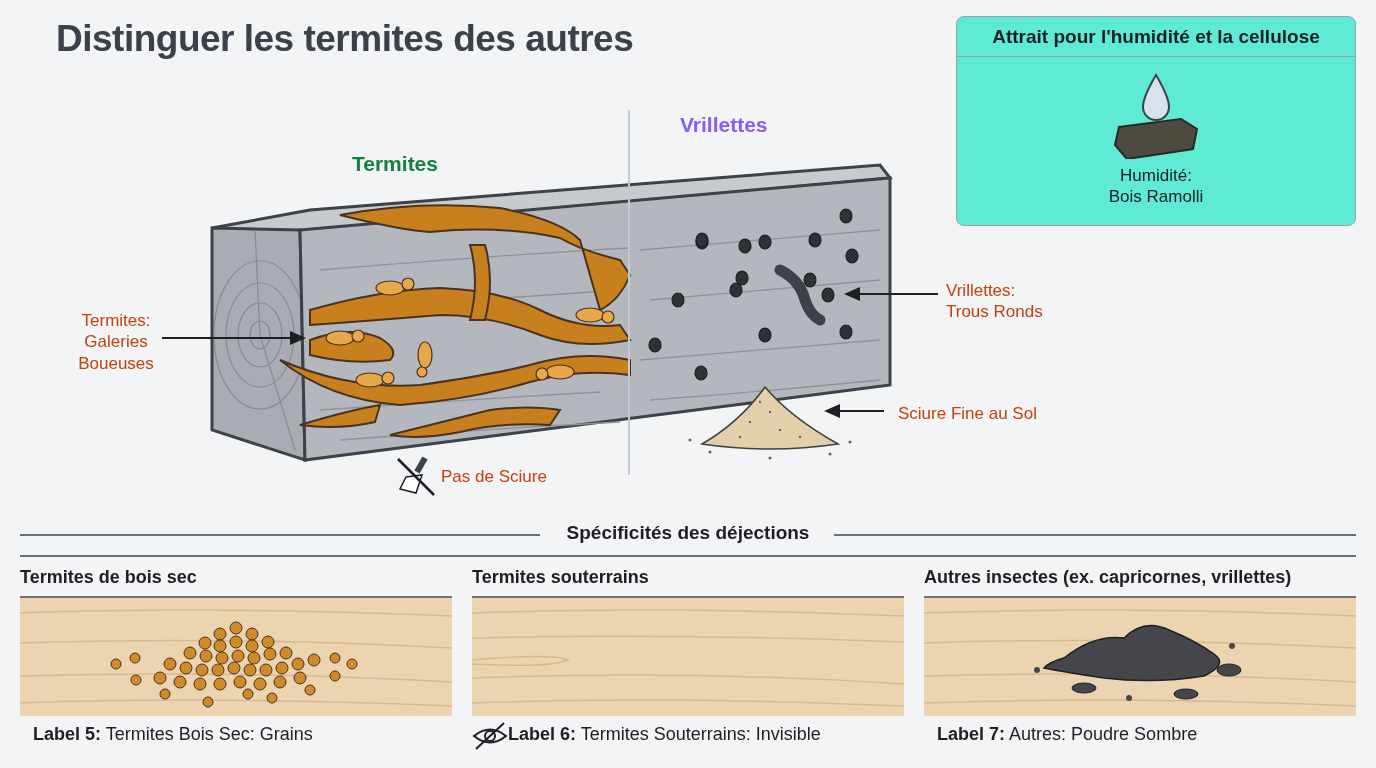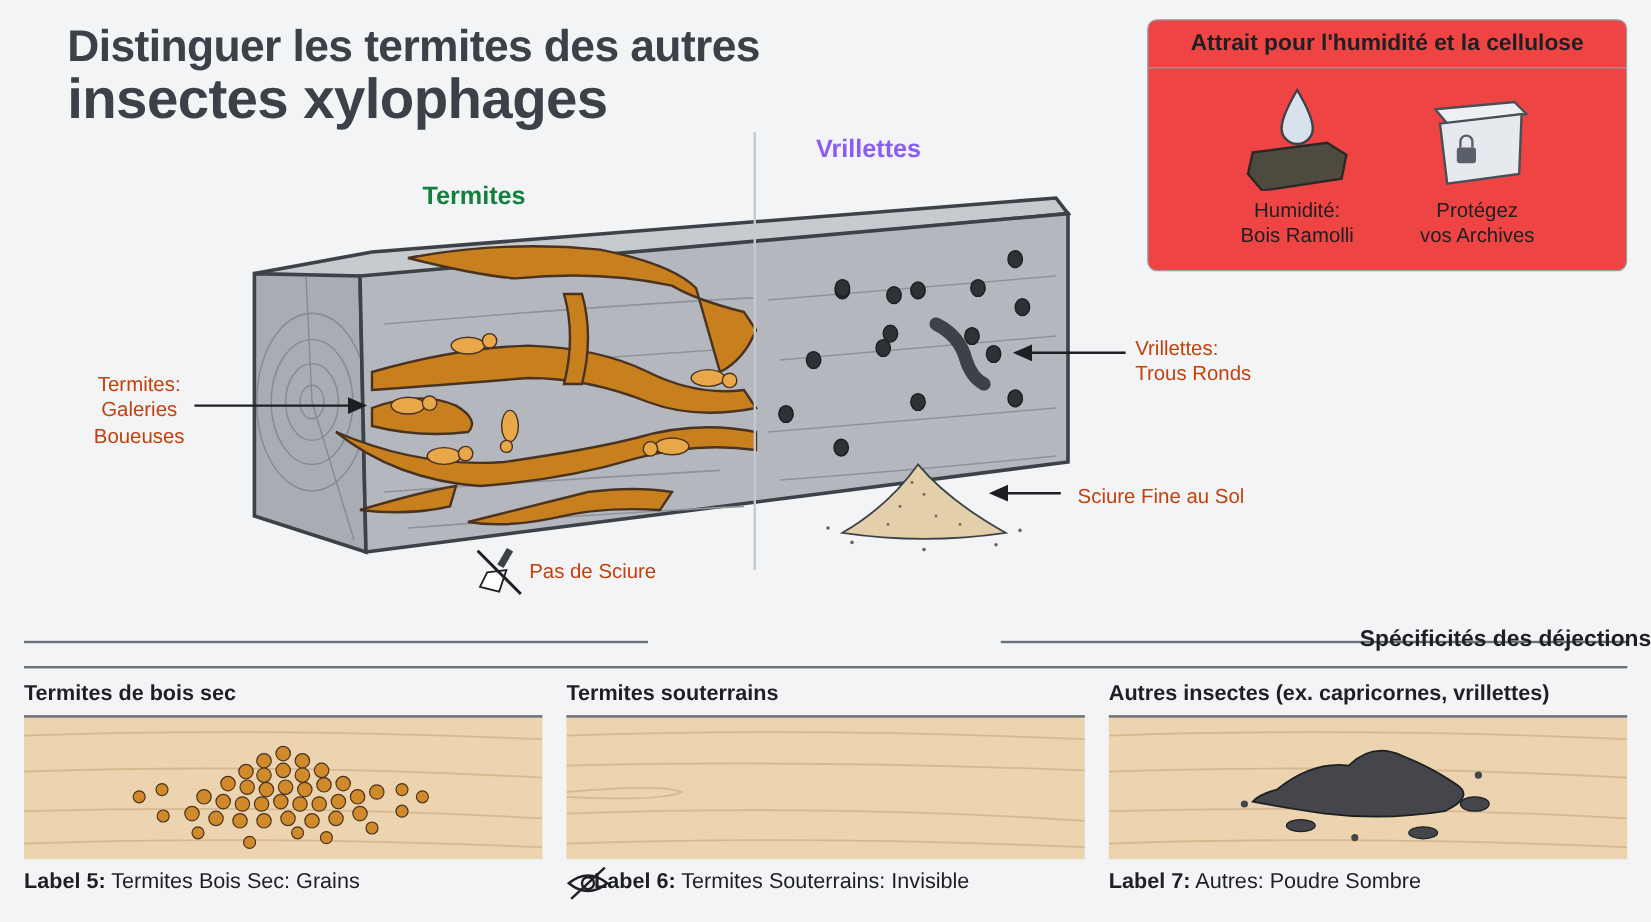--- a/index.html
+++ b/index.html
@@ -7,38 +7,37 @@
   body { background: #f2f4f6; font-family: "Liberation Sans", sans-serif; color: #1d1f22; position: relative; }
   .abs { position: absolute; }
   .title { left: 28px; top: 20px; color: #3c4149; font-weight: bold; line-height: 1.02; margin-left: 28px; }
   .title .l1 { font-size: 37px; letter-spacing: -0.5px; display:block; }
   .title .l2 { font-size: 47px; letter-spacing: -0.5px; display:block; }
   .section-label { font-weight: bold; font-size: 21px; }
   .termites-label { left: 352px; top: 152px; color: #15803d; }
   .vrillettes-label { left: 680px; top: 113px; color: #8b5cf6; }
   .vdivider { left: 628px; top: 110px; width: 2px; height: 365px; background: #c5cad0; }
   .callout { font-size: 17px; color: #c2410c; line-height: 1.25; }
-  .info-box { left: 956px; top: 16px; width: 400px; height: 210px; border: 1.5px solid #9aa0a8; border-radius: 8px; background: #ef4444; }
+  .info-box { left: 956px; top: 16px; width: 400px; height: 210px; border: 1.5px solid #9aa0a8; border-radius: 8px; background: #5eead4; }
   .info-box .hdr { height: 40px; border-bottom: 1.5px solid #9aa0a8; display:flex; align-items:center; justify-content:center; font-weight:bold; font-size: 19px; }
   .info-items { display:flex; justify-content: center; padding-top: 10px; gap: 20px; }
   .info-item { width: 130px; text-align: center; font-size: 17px; line-height: 1.25; }
   .info-item svg { display:block; margin: 0 auto 6px auto; }
   .hrule { height: 1.5px; background: #6b7079; }
-  .spec-title { left: 0; width: 1376px; top: 522px; text-align:right; font-weight:bold; font-size: 19px; }
+  .spec-title { left: 0; width: 1376px; top: 522px; text-align:center; font-weight:bold; font-size: 19px; }
   .panel-title { font-weight: bold; font-size: 18px; text-align:left; }
   .panel { width: 432px; height: 120px; border-top: 2px solid #6b7079; background: #ecd4b0; overflow:hidden; }
   .cap { font-size: 18px; }
-  .cap b { font-weight: bold; }
+  .cap b { font-weight: bold; margin-left: 13px; }
 </style>
 </head>
 <body>
 
 <div class="abs title">
   <span class="l1">Distinguer les termites des autres</span>
-  <span class="l2">insectes xylophages</span>
 </div>
 
 <div class="abs section-label termites-label">Termites</div>
 <div class="abs section-label vrillettes-label">Vrillettes</div>
 
 <svg class="abs" style="left:200px;top:160px" width="700" height="310">
 
   <polygon points="12,68 110,50 680,5 690,18 100,72 60,78" fill="#c7cacf" stroke="#3d4249" stroke-width="3"></polygon>
 
   <polygon points="12,68 100,70 105,300 12,270" fill="#a9adb3" stroke="#3d4249" stroke-width="3"></polygon>
@@ -165,30 +164,20 @@
 <div class="abs info-box">
   <div class="hdr">Attrait pour l'humidité et la cellulose</div>
   <div class="info-items">
     <div class="info-item">
       <svg width="110" height="92">
         <polygon points="18,60 80,52 96,62 92,82 26,92 14,78" fill="#4f4a40" stroke="#2a2824" stroke-width="2"></polygon>
         <path d="M55 8 Q42 30 42 40 A13 13 0 0 0 68 40 Q68 30 55 8Z" fill="#d8e2ec" stroke="#3d4249" stroke-width="2"></path>
       </svg>
       <div>Humidité:</div>
       <div>Bois Ramolli</div>
-    </div>
-    <div class="info-item">
-      <svg width="110" height="92">
-        <path d="M20 24 L86 18 L96 28 L30 36 Z" fill="#eef1f4" stroke="#4a4f57" stroke-width="2"></path>
-        <path d="M24 36 L92 28 L90 78 L30 86 Z" fill="#e6eaee" stroke="#4a4f57" stroke-width="2"></path>
-        <rect x="38" y="56" width="16" height="13" rx="2" fill="#5a6069"></rect>
-        <path d="M41 56 V51 A5 5 0 0 1 51 51 V56" stroke="#5a6069" stroke-width="2" fill="none"></path>
-      </svg>
-      <div>Protégez</div>
-      <div>vos Archives</div>
     </div>
   </div>
 </div>
 
 <div class="abs hrule" style="left:20px;top:534px;width:520px"></div>
 <div class="abs hrule" style="left:834px;top:534px;width:522px"></div>
 <div class="abs spec-title">Spécificités des déjections</div>
 <div class="abs hrule" style="left:20px;top:555px;width:1336px"></div>
 
 <div class="abs panel-title" style="left:20px;top:567px;width:432px">Termites de bois sec</div>

